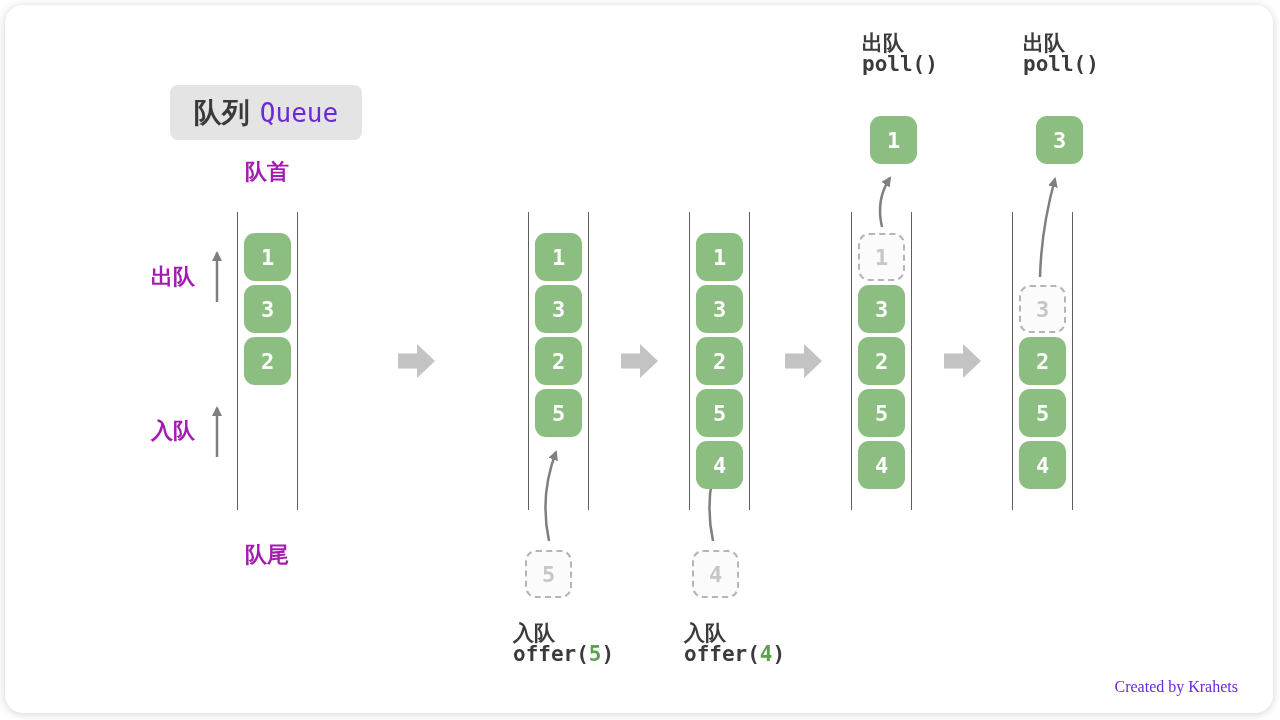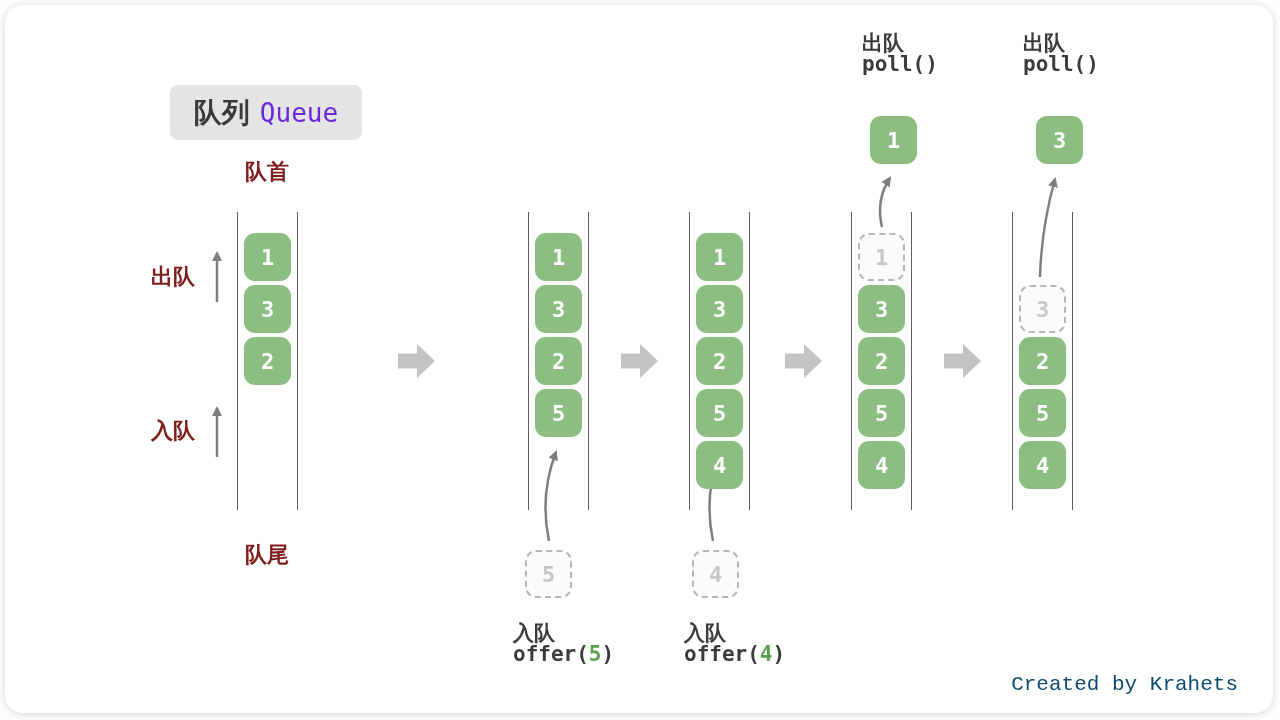--- a/index.html
+++ b/index.html
@@ -14,21 +14,21 @@
     box-shadow: 0 1px 10px rgba(0,0,0,0.18);
   }
   .chip {
     position: absolute; left: 170px; top: 46px; width: 192px; height: 55px;
     background: #e4e4e4; border-radius: 8px;
     display: flex; align-items: center; justify-content: center; gap: 10px; margin-top: 39px;
   }
   .chip .zh { font-size: 28px; font-weight: bold; color: #3a3a3a; }
   .chip .en { font-size: 26px; color: #6d28d9; font-family: "DejaVu Sans Mono", monospace; }
 
-  .zh-label { position: absolute; font-size: 22px; font-weight: bold; color: #7f1d1d; white-space: nowrap; text-align: center; }
+  .zh-label { position: absolute; font-size: 22px; font-weight: bold; color: #a21caf; white-space: nowrap; text-align: center; }
 
   .queue {
     position: absolute; top: 212px; height: 298px; width: 61px;
     border-left: 1.5px solid #5f5f5f; border-right: 1.5px solid #5f5f5f;
     box-sizing: border-box;
   }
   .slot {
     position: absolute; left: 6px; width: 47px; height: 48px;
     border-radius: 11px; display: flex; align-items: center; justify-content: center;
     font-family: "DejaVu Sans Mono", monospace; font-size: 22px; font-weight: bold;
@@ -48,21 +48,21 @@
   .op { position: absolute; white-space: nowrap; }
   .op .op-zh { font-size: 21px; font-weight: bold; color: #3b3b3b; line-height: 1.0; }
   .op .op-code {
     margin-top: 1px; font-family: "DejaVu Sans Mono", monospace;
     font-size: 21px; font-weight: bold; color: #3b3b3b; line-height: 1.0;
   }
   .op .op-code .green { color: #5aa14e; }
 
   .watermark {
     position: absolute; right: 42px; bottom: 24px;
-    font-family: Liberation Mono, monospace; font-size: 21px; color: #0c4a6e;
+    font-family: Liberation Serif, serif; font-size: 16px; color: #6d28d9;
   }
   svg.overlay { position: absolute; left: 0; top: 0; pointer-events: none; }
 </style>
 </head>
 <body>
 
 <div class="stage">
   <div class="card"></div>
 
   <div class="chip">

